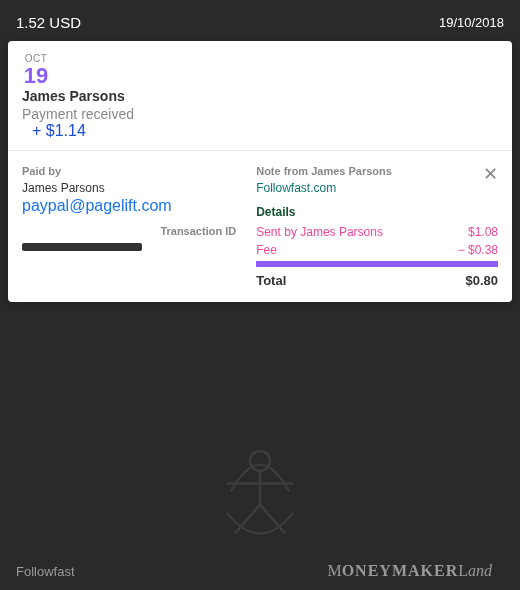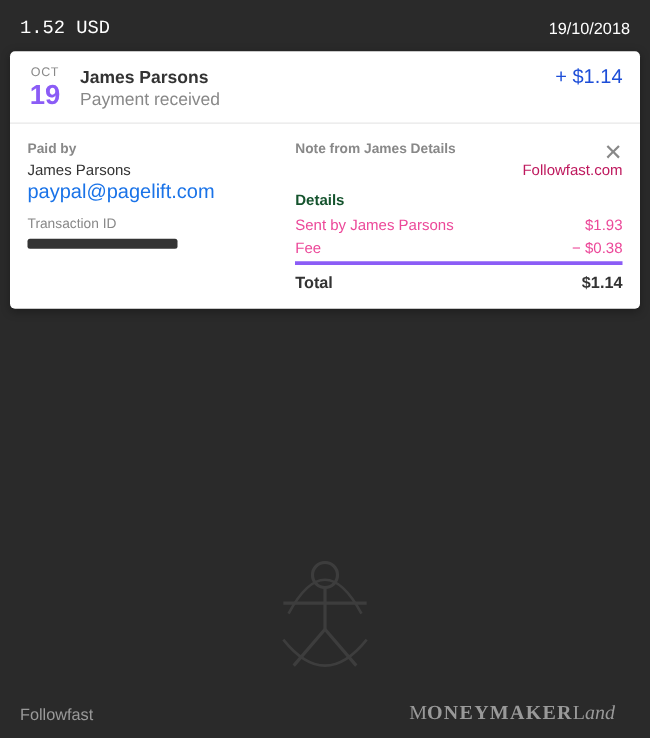--- a/index.html
+++ b/index.html
@@ -16,41 +16,41 @@
       display: flex;
       justify-content: space-between;
       align-items: center;
       padding: 14px 16px 10px 16px;
     }
 
     .top-bar-amount {
       color: #ffffff;
       font-size: 15px;
       font-weight: normal;
-      font-family: Liberation Mono, monospace;
     }
 
     .top-bar-date {
       color: #ffffff;
       font-size: 13px;
     }
 
     .card {
       background: #ffffff;
       margin: 0 8px;
       border-radius: 4px;
       overflow: hidden;
       box-shadow: 0 2px 8px rgba(0,0,0,0.3);
     }
 
     .card-header {
       display: flex;
       align-items: flex-start;
       padding: 12px 14px 10px 14px;
       border-bottom: 1px solid #e8e8e8;
+      flex-direction: column;
     }
 
     .card-date-block {
       text-align: center;
       margin-right: 14px;
       min-width: 28px;
     }
 
     .card-date-month {
       font-size: 10px;
@@ -85,20 +85,21 @@
     .card-header-amount {
       font-size: 16px;
       color: #1d4ed8;
       font-weight: normal;
       margin-left: 10px;
     }
 
     .card-body {
       display: flex;
       padding: 14px 14px 14px 14px;
+      gap: 20px;
     }
 
     .card-left {
       flex: 0 0 45%;
     }
 
     .card-right {
       flex: 1;
       position: relative;
     }
@@ -118,44 +119,44 @@
 
     .section-link {
       font-size: 16px;
       color: #1a73e8;
       margin-bottom: 10px;
     }
 
     .transaction-label {
       font-size: 11px;
       color: #888;
-      font-weight: normal;
+      font-weight: bold;
       margin-top: 8px;
       margin-bottom: 6px;
+      text-align: right;
     }
 
     .transaction-bar {
       width: 120px;
       height: 8px;
       background: #333;
       border-radius: 2px;
     }
 
     .note-label {
       font-size: 11px;
       color: #888;
       font-weight: bold;
       margin-bottom: 4px;
     }
 
     .note-value {
       font-size: 12px;
-      color: #be185d;
+      color: #0f766e;
       margin-bottom: 10px;
-      text-align: right;
     }
 
     .details-label {
       font-size: 12px;
       color: #14532d;
       font-weight: bold;
       margin-bottom: 6px;
     }
 
     .detail-row {
@@ -165,21 +166,21 @@
       color: #ec4899;
       margin-bottom: 4px;
     }
 
     .detail-row-total {
       display: flex;
       justify-content: space-between;
       font-size: 13px;
       color: #333;
       font-weight: bold;
-      border-top: 3px solid #8b5cf6;
+      border-top: 6px solid #8b5cf6;
       padding-top: 6px;
       margin-top: 4px;
     }
 
     .close-btn {
       position: absolute;
       top: 0;
       right: 0;
       font-size: 18px;
       color: #888;
@@ -247,34 +248,34 @@
     <div class="card-left">
       <div class="section-label">Paid by</div>
       <div class="section-value">James Parsons</div>
       <div class="section-link">paypal@pagelift.com</div>
       <div class="transaction-label">Transaction ID</div>
       <div class="transaction-bar"></div>
     </div>
 
     <div class="card-right">
       <span class="close-btn">✕</span>
-      <div class="note-label">Note from James Details</div>
+      <div class="note-label">Note from James Parsons</div>
       <div class="note-value">Followfast.com</div>
       <div class="details-label">Details</div>
       <div class="detail-row">
         <span>Sent by James Parsons</span>
-        <span>$1.93</span>
+        <span>$1.08</span>
       </div>
       <div class="detail-row">
         <span>Fee</span>
         <span>− $0.38</span>
       </div>
       <div class="detail-row-total">
         <span>Total</span>
-        <span>$1.14</span>
+        <span>$0.80</span>
       </div>
     </div>
   </div>
 </div>
 
 <div class="watermark-area">
   <svg class="watermark-figure" viewBox="0 0 100 120" fill="none" xmlns="http://www.w3.org/2000/svg">
 
     <circle cx="50" cy="18" r="12" stroke="#aaa" stroke-width="3" fill="none"></circle>
 

